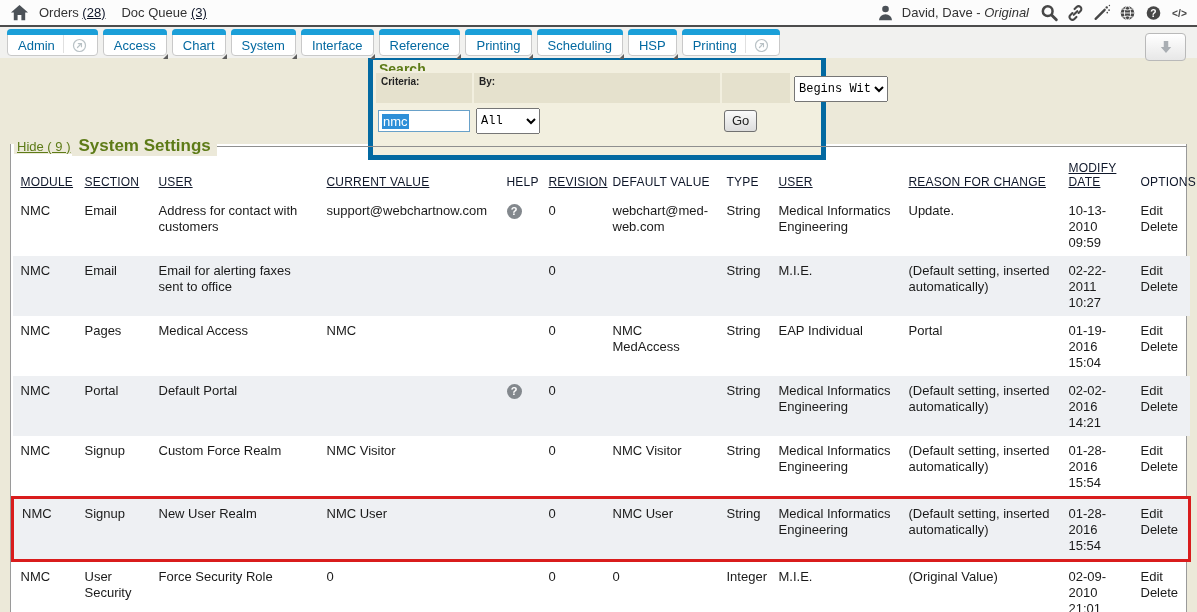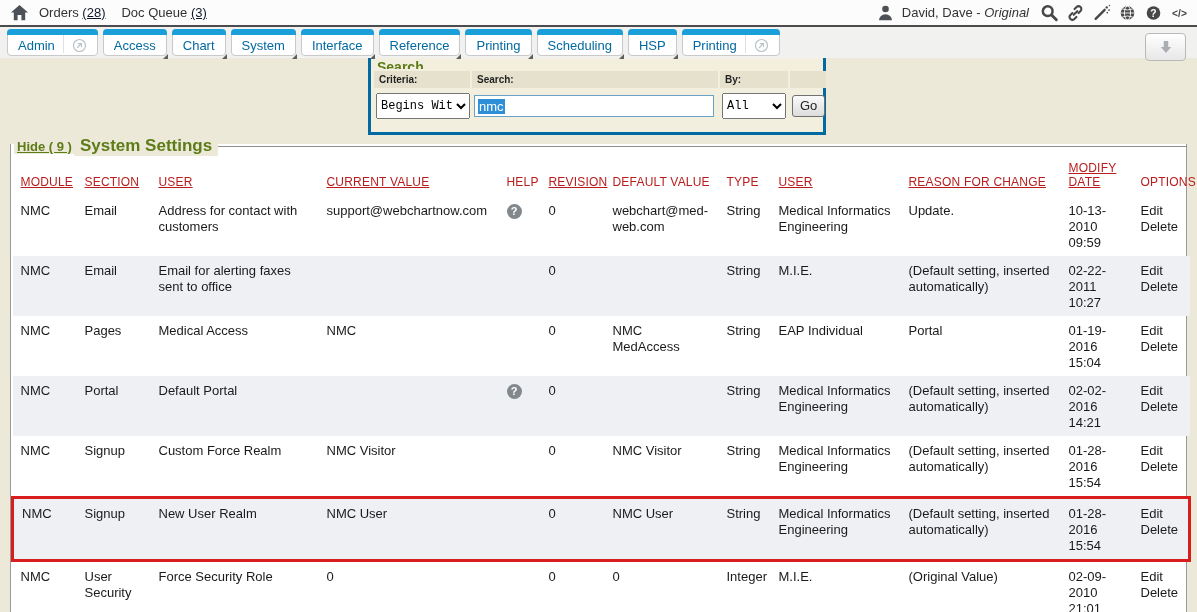--- a/index.html
+++ b/index.html
@@ -31,49 +31,49 @@
   .tab-open svg { width:15px; height:15px; }
   .tab.dropdown::after { content:''; position:absolute; right:-2px; bottom:-4px;
          border-left:5px solid transparent; border-bottom:5px solid #5f5f5f; }
   .scroll-btn { position:absolute; right:11px; top:6px; width:41px; height:28px;
          border:1px solid #b9b9b9; border-radius:4px; background:linear-gradient(#ffffff,#e7e7e7);
          display:flex; align-items:center; justify-content:center; cursor:pointer; z-index:4; }
   .scroll-btn svg { width:16px; height:16px; }
 
   
   .search-panel { position:absolute; left:368px; top:55px; width:458px; z-index:1;
-                  border:3px solid #0369a1; background:#f2efdf; padding:0 3px 12px; }
+                  border:5px solid #0369a1; background:#f2efdf; padding:0 3px 20px; }
   .search-legend { height:11px; overflow:hidden; }
   .search-legend span { display:inline-block; margin-top:-7px; margin-left:3px;
                   font-size:14px; font-weight:bold; color:#5d7b17; }
   .search-grid { display:grid; grid-template-columns:96px 246px 68px 36px; gap:2px; margin-top:2px; }
   .sg-head { background:#e5e1cd; font-size:10px; font-weight:bold; color:#222; padding:3px 5px; }
   .sg-cell { padding:3px 2px 1px; display:flex; align-items:center; }
   select { font-family:Liberation Mono, monospace; font-size:12px; height:26px; }
   .criteria-select { width:94px; }
   .by-select { width:64px; }
   .search-input { width:240px; height:22px; border:1px solid #69a1c9; background:#fff;
                   font-size:13px; padding:2px 3px; cursor:text; display:flex; align-items:center; }
   .sel-text { background:#2e8fd8; color:#fff; padding:0 1px; }
   .go-btn { font-size:13px; padding:2px 7px 3px; border:1px solid #707070; border-radius:3px;
             background:linear-gradient(#fafafa,#dcdcdc); cursor:pointer; color:#222; }
 
   
   .section { position:absolute; left:10px; right:10px; top:136px; bottom:-2px; }
   .section-body { position:absolute; top:8px; left:0; right:0; bottom:0;
                   border-left:1px solid #9a9a9a; border-right:1px solid #9a9a9a; background:#fff; }
   .legend-row { position:relative; z-index:2; display:flex; align-items:center; padding-left:4px; }
-  .hide-link { font-size:13px; font-weight:bold; color:#5d7b17; text-decoration:underline;
+  .hide-link { font-size:13px; font-weight:normal; color:#5d7b17; text-decoration:underline;
                cursor:pointer; background:#ece9d9; padding:0 2px 0 3px; white-space:nowrap; }
   .section-title { font-size:17px; font-weight:bold; color:#5d7b17; background:#ece9d9;
                padding:0 6px 0 6px; white-space:nowrap; }
   .legend-rule { flex:1; height:1px; background:#8f8f8f; }
 
   table.settings { width:100%; border-collapse:collapse; table-layout:fixed; margin-top:13px; }
-  table.settings th { font-size:12px; font-weight:normal; color:#b91c1c; text-align:left;
+  table.settings th { font-size:12px; font-weight:normal; color:#0f172a; text-align:left;
                vertical-align:bottom; padding:4px 8px 7px; letter-spacing:0.2px; }
   table.settings th .u { text-decoration:underline; cursor:pointer; }
   table.settings td { font-size:13px; color:#1a1a1a; vertical-align:top;
                padding:7px 8px 5px; line-height:1.23; overflow:hidden; }
   table.settings tr:nth-child(even) td { background:#eef0f3; }
   tr.highlight td { border-top:3px solid #d91c1c; border-bottom:3px solid #d91c1c; }
   tr.highlight td:first-child { border-left:3px solid #d91c1c; }
   tr.highlight td:last-child { border-right:3px solid #d91c1c; }
   .help-icon { display:inline-block; width:15px; height:15px; border-radius:50%;
                background:#83888d; color:#fff; font-size:11px; font-weight:bold;
@@ -199,21 +199,20 @@
 <div class="scroll-btn" style="top:33px;">
   <svg viewBox="0 0 20 20">
       <path d="M10 17.5 L3.5 10 H7.2 V2.5 H12.8 V10 H16.5 Z" fill="#a9aeb3"></path>
     </svg>
 </div>
 
 <div class="search-panel">
   <div class="search-legend"><span>Search</span></div>
   <div class="search-grid">
     <div class="sg-head">Criteria:</div>
-    <div class="sg-head">Search:</div>
     <div class="sg-head">By:</div>
     <div class="sg-head"></div>
     <div class="sg-cell">
       <select class="criteria-select">
         <option>Begins With</option>
       </select>
     </div>
     <div class="sg-cell">
       <div class="search-input">
         <span class="sel-text">nmc</span>

